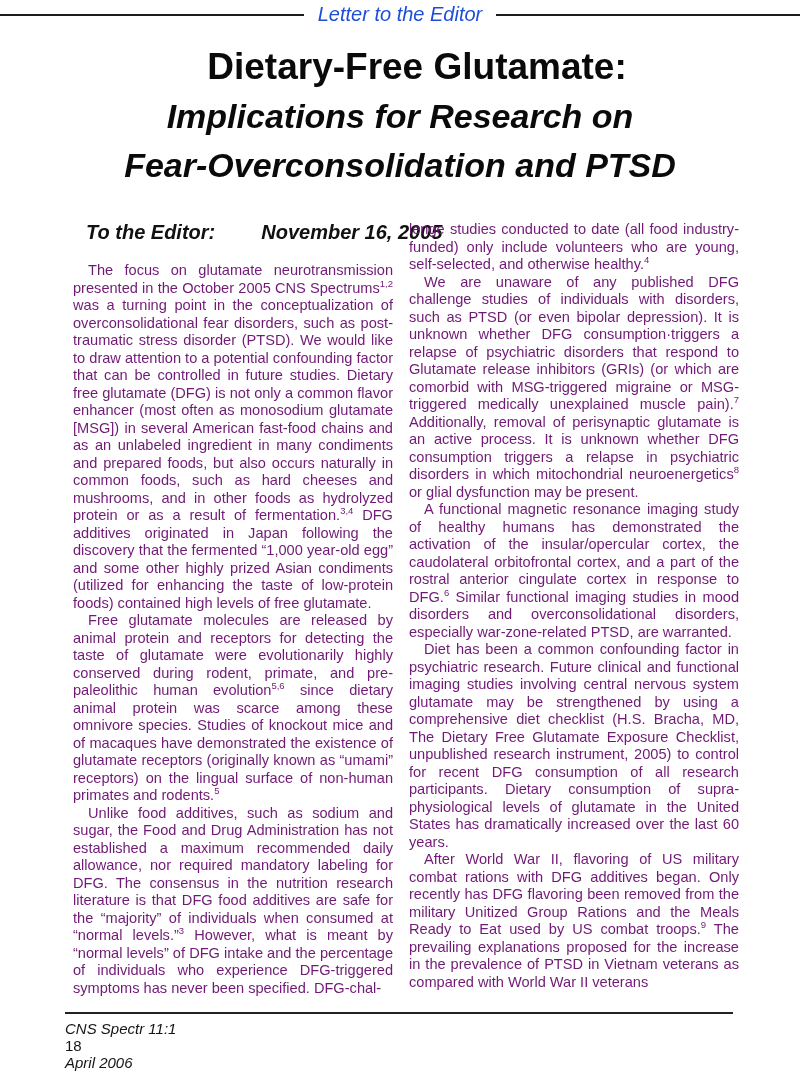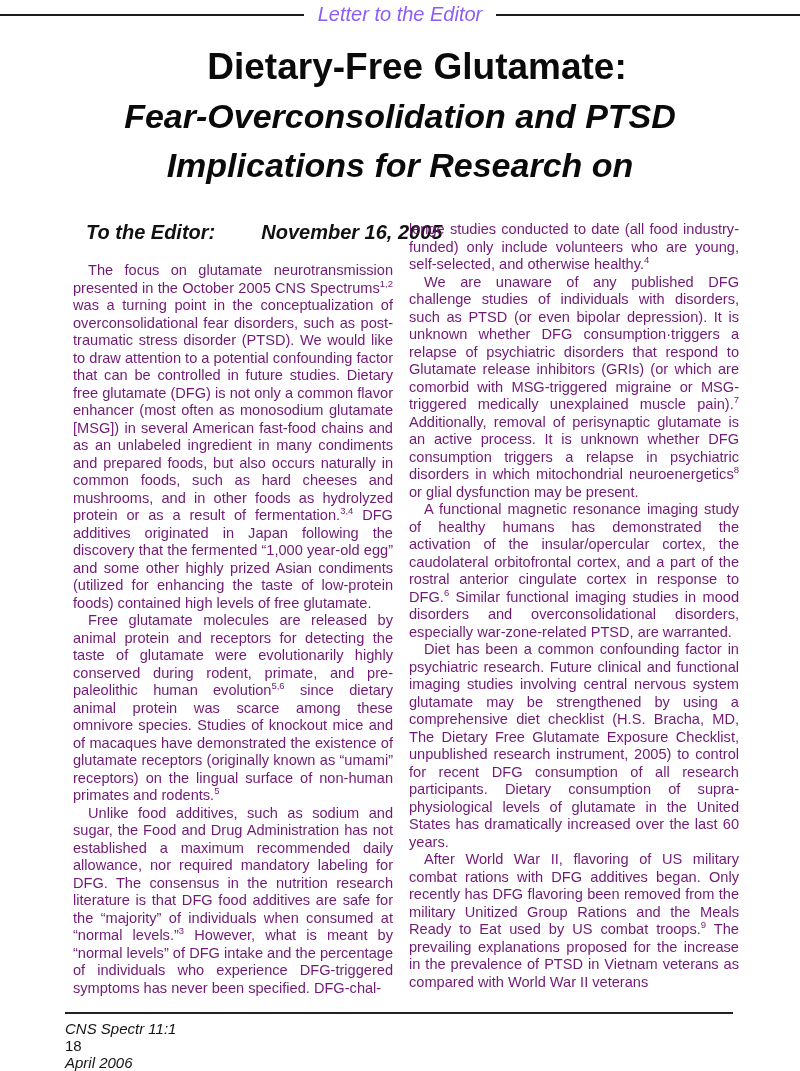--- a/index.html
+++ b/index.html
@@ -23,21 +23,21 @@
   .running-head .rule {
     flex: 1 1 auto;
     border-top: 2px solid #1c1c1c;
     height: 0;
   }
   .running-head .rh-title {
     flex: 0 0 auto;
     padding: 0 14px;
     font-size: 20px;
     font-style: italic;
-    color: #8b5cf6;
+    color: #1d4ed8;
     white-space: nowrap;
   }
   
   .article-title {
     margin: 42px 0 0 0;
     text-align: center;
     font-weight: bold;
     color: #0a0a0a;
   }
   .article-title .t-line { display: block; }
@@ -101,22 +101,22 @@
 <div class="page">
 
   <div class="running-head">
     <div class="rule"></div>
     <span class="rh-title">Letter to the Editor</span>
     <div class="rule"></div>
   </div>
 
   <h1 class="article-title">
     <span class="t-line t1">Dietary-Free Glutamate:</span>
+    <span class="t-line t2">Implications for Research on</span>
     <span class="t-line t3">Fear-Overconsolidation and PTSD</span>
-    <span class="t-line t2">Implications for Research on</span>
   </h1>
 
   <main class="columns">
     <section class="col col-left">
       <div class="letter-meta">
         <span>To the Editor:</span>
         <span>November 16, 2005</span>
       </div>
       <div id="col-left">
           <p class="para indent"><span>The focus on glutamate neurotransmission presented in the October 2005 </span><span class="it">CNS Spectrums</span><sup>1,2</sup><span> was a turning point in the conceptualization of overconsolidational fear disorders, such as post-traumatic stress disorder (PTSD). We would like to draw attention to a potential confounding factor that can be controlled in future studies. Dietary free glutamate (DFG) is not only a common flavor enhancer (most often as monosodium glutamate [MSG]) in several American fast-food chains and as an unlabeled ingredient in many condiments and prepared foods, but also occurs naturally in common foods, such as hard cheeses and mushrooms, and in other foods as hydrolyzed protein or as a result of fermentation.</span><sup>3,4</sup><span> DFG additives originated in Japan following the discovery that the fermented “1,000 year-old egg” and some other highly prized Asian condiments (utilized for enhancing the taste of low-protein foods) contained high levels of free glutamate.</span></p>

